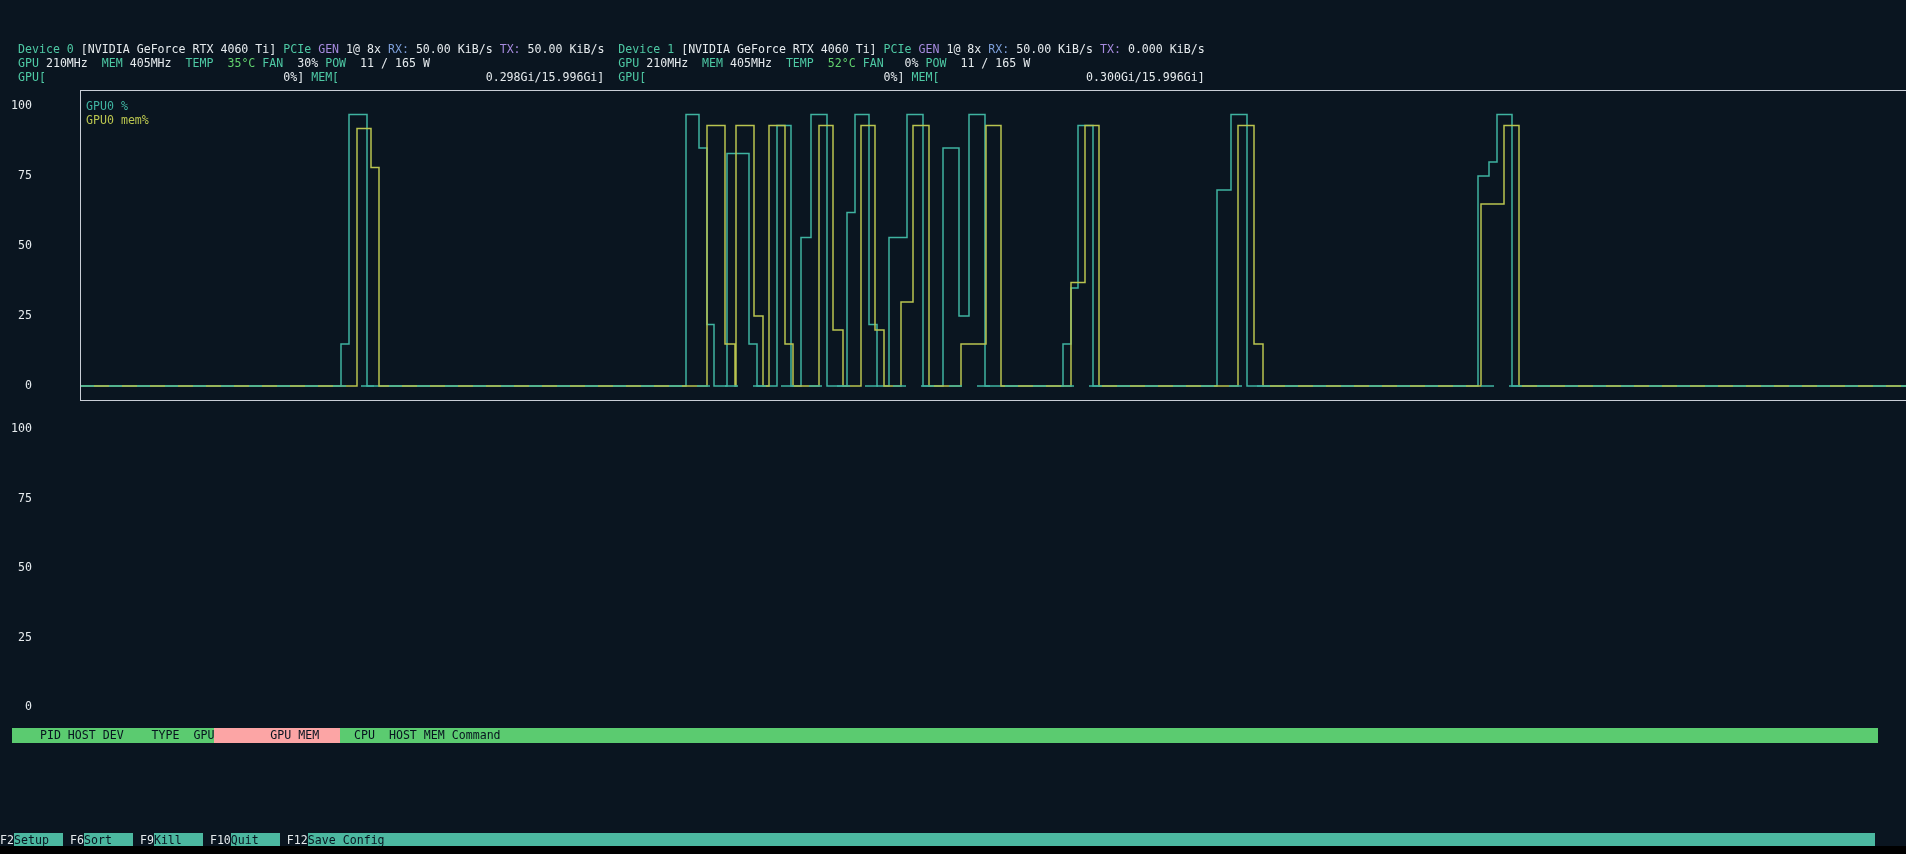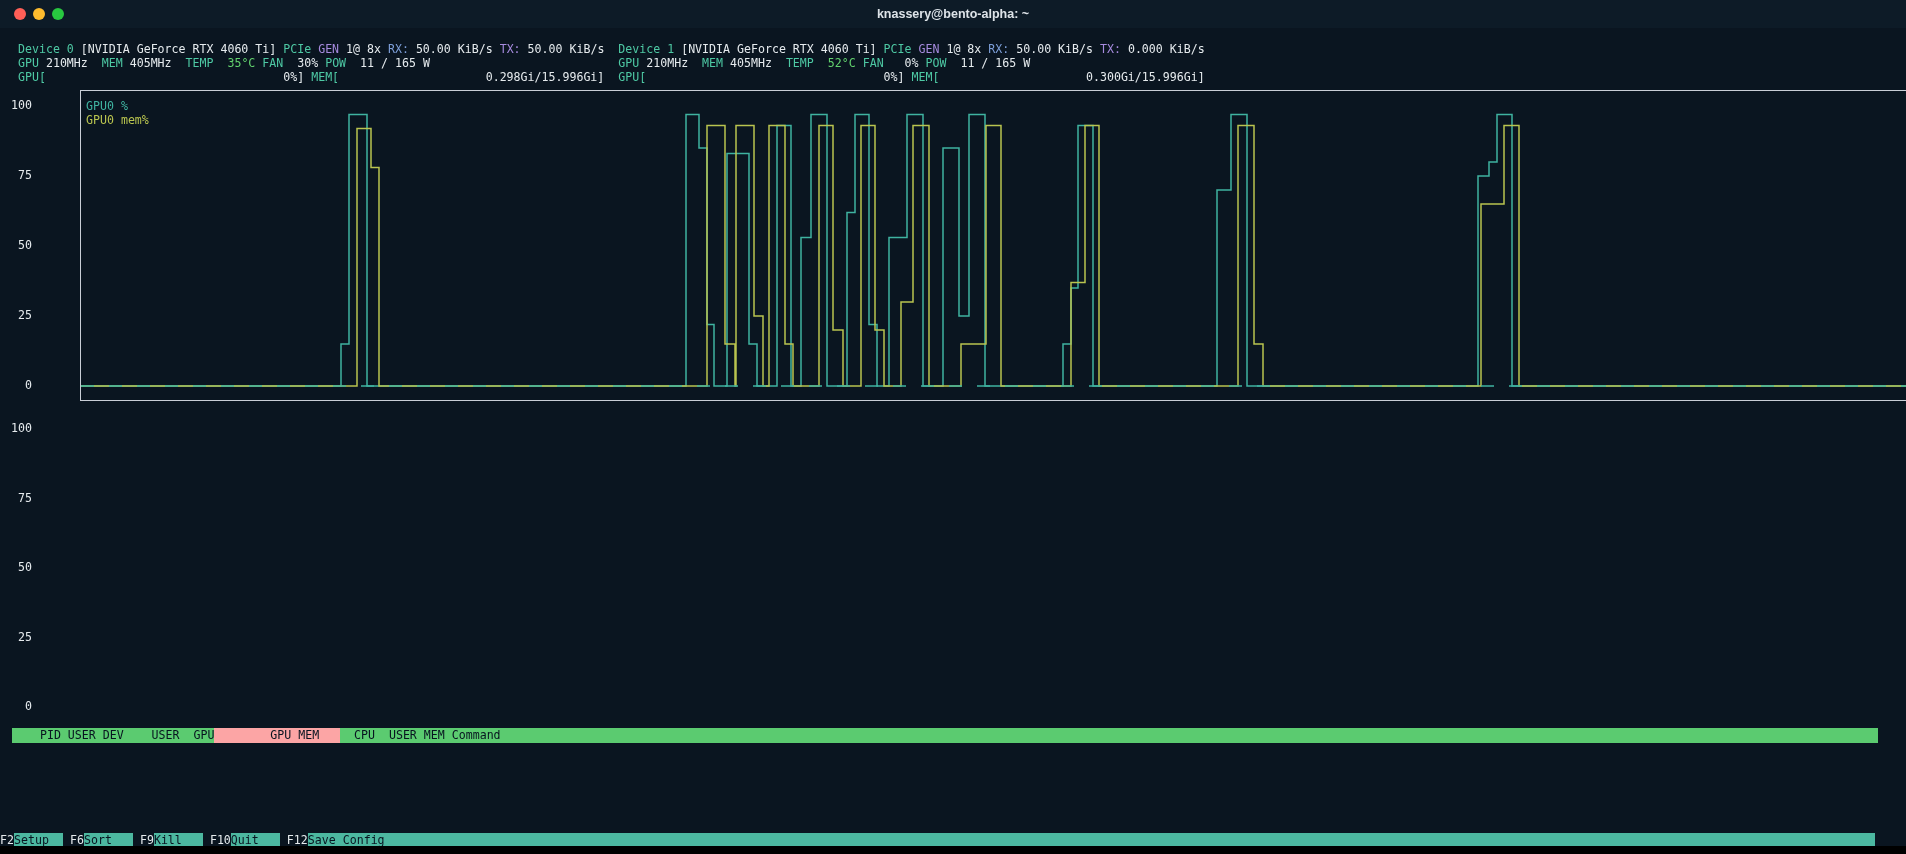--- a/index.html
+++ b/index.html
@@ -23,43 +23,35 @@
   .fkey{color:#e6ebee;}
   .flabel{min-width:49px;}
   .fgap{width:7px;}
   .fgrow{flex:1;}
   .blackstrip{position:absolute;left:0;top:846px;width:1906px;height:8px;background:#000;}
 </style>
 </head>
 <body>
 
 <div class="window">
-  <div class="titlebar">
-    <div class="lights">
-      <span class="light" id="light-red" style="background: rgb(255, 95, 87);"></span>
-      <span class="light" id="light-yellow" style="background: rgb(254, 188, 46);"></span>
-      <span class="light" id="light-green" style="background: rgb(40, 200, 64);"></span>
-    </div>
-    <div class="title">knassery@bento-alpha: ~</div>
-  </div>
 
   <pre class="hline" style="top:42px"><span style="color: rgb(78, 201, 164);">Device 0 </span><span style="color: rgb(230, 235, 238);">[NVIDIA GeForce RTX 4060 Ti] </span><span style="color: rgb(78, 201, 164);">PCIe </span><span style="color: rgb(167, 139, 223);">GEN </span><span style="color: rgb(230, 235, 238);">1@ 8x </span><span style="color: rgb(125, 159, 217);">RX: </span><span style="color: rgb(230, 235, 238);">50.00 KiB/s </span><span style="color: rgb(167, 139, 223);">TX: </span><span style="color: rgb(230, 235, 238);">50.00 KiB/s</span><span style="color: rgb(230, 235, 238);">  </span><span style="color: rgb(78, 201, 164);">Device 1 </span><span style="color: rgb(230, 235, 238);">[NVIDIA GeForce RTX 4060 Ti] </span><span style="color: rgb(78, 201, 164);">PCIe </span><span style="color: rgb(167, 139, 223);">GEN </span><span style="color: rgb(230, 235, 238);">1@ 8x </span><span style="color: rgb(125, 159, 217);">RX: </span><span style="color: rgb(230, 235, 238);">50.00 KiB/s </span><span style="color: rgb(167, 139, 223);">TX: </span><span style="color: rgb(230, 235, 238);">0.000 KiB/s</span></pre>
   <pre class="hline" style="top:56px"><span style="color: rgb(78, 201, 164);">GPU </span><span style="color: rgb(230, 235, 238);">210MHz  </span><span style="color: rgb(78, 201, 164);">MEM </span><span style="color: rgb(230, 235, 238);">405MHz  </span><span style="color: rgb(78, 201, 164);">TEMP  </span><span style="color: rgb(99, 211, 110);">35°C </span><span style="color: rgb(78, 201, 164);">FAN  </span><span style="color: rgb(230, 235, 238);">30% </span><span style="color: rgb(78, 201, 164);">POW  </span><span style="color: rgb(230, 235, 238);">11 / 165 W</span><span style="color: rgb(230, 235, 238);">                           </span><span style="color: rgb(78, 201, 164);">GPU </span><span style="color: rgb(230, 235, 238);">210MHz  </span><span style="color: rgb(78, 201, 164);">MEM </span><span style="color: rgb(230, 235, 238);">405MHz  </span><span style="color: rgb(78, 201, 164);">TEMP  </span><span style="color: rgb(99, 211, 110);">52°C </span><span style="color: rgb(78, 201, 164);">FAN  </span><span style="color: rgb(230, 235, 238);"> 0% </span><span style="color: rgb(78, 201, 164);">POW  </span><span style="color: rgb(230, 235, 238);">11 / 165 W</span></pre>
   <pre class="hline" style="top:70px"><span style="color: rgb(78, 201, 164);">GPU[</span><span style="color: rgb(230, 235, 238);">                                  0%</span><span style="color: rgb(230, 235, 238);">] </span><span style="color: rgb(78, 201, 164);">MEM[</span><span style="color: rgb(230, 235, 238);">                     0.298Gi/15.996Gi</span><span style="color: rgb(230, 235, 238);">]</span><span style="color: rgb(230, 235, 238);">  </span><span style="color: rgb(78, 201, 164);">GPU[</span><span style="color: rgb(230, 235, 238);">                                  0%</span><span style="color: rgb(230, 235, 238);">] </span><span style="color: rgb(78, 201, 164);">MEM[</span><span style="color: rgb(230, 235, 238);">                     0.300Gi/15.996Gi</span><span style="color: rgb(230, 235, 238);">]</span></pre>
 
   <div class="chart" id="chart-0" style="left:36px;top:90px;width:1842px;height:309px">
       <svg width="1842" height="309" viewBox="0 0 1842 309">
         <path d="M0 295.0H0V295.0H260V253.0H268V23.4H286V295.0H605V23.4H618V57.0H626V233.4H633V295.0H646V62.6H668V253.0H676V295.0H696V34.6H710V295.0H720V146.6H730V23.4H746V295.0H766V121.4H774V23.4H788V233.4H796V295.0H808V146.6H826V23.4H842V295.0H862V57.0H878V225.0H888V23.4H904V295.0H982V253.0H990V197.0H997V34.6H1012V295.0H1136V99.0H1150V23.4H1166V295.0H1397V85.0H1408V71.0H1416V23.4H1431V295.0H1842" fill="none" stroke="#3fb3a0" stroke-width="1.5"></path>
         <path d="M0 295.0H0V295.0H276V37.4H290V76.6H298V295.0H626V34.6H644V253.0H654V295.0H655V34.6H673V225.0H682V295.0H688V34.6H704V253.0H712V295.0H738V34.6H752V239.0H762V295.0H780V34.6H794V239.0H803V295.0H820V211.0H832V34.6H848V295.0H880V253.0H905V34.6H920V295.0H990V191.4H1004V34.6H1018V295.0H1157V34.6H1173V253.0H1182V295.0H1400V113.0H1423V34.6H1438V295.0H1842" fill="none" stroke="#b9c44f" stroke-width="1.5"></path>
         <line x1="0" y1="295" x2="1842" y2="295" stroke="#3fb3a0" stroke-width="1.5" stroke-dasharray="13 15"></line>
       </svg>
       <div class="legend"><div style="color: rgb(63, 179, 160);">GPU0 %</div><div style="color: rgb(185, 196, 79);">GPU0 mem%</div></div>
     </div>
 
-  <div class="theader" id="theader" style="background: rgb(91, 203, 112);"><span style="color: rgb(8, 20, 32);">    PID USER DEV    USER  GPU</span><span style="color: rgb(8, 20, 32); background: #fca5a5;">        GPU MEM   </span><span style="color: rgb(8, 20, 32);">  CPU  USER MEM Command</span></div>
+  <div class="theader" id="theader" style="background: rgb(91, 203, 112);"><span style="color: rgb(8, 20, 32);">    PID HOST DEV    TYPE  GPU</span><span style="color: rgb(8, 20, 32); background: #fca5a5;">        GPU MEM   </span><span style="color: rgb(8, 20, 32);">  CPU  HOST MEM Command</span></div>
 
   <div class="fbar" id="fbar"><span class="fkey">F2</span><span class="flabel" style="background: rgb(76, 184, 160); color: rgb(8, 20, 32);">Setup</span><span class="fgap"></span><span class="fkey">F6</span><span class="flabel" style="background: rgb(76, 184, 160); color: rgb(8, 20, 32);">Sort</span><span class="fgap"></span><span class="fkey">F9</span><span class="flabel" style="background: rgb(76, 184, 160); color: rgb(8, 20, 32);">Kill</span><span class="fgap"></span><span class="fkey">F10</span><span class="flabel" style="background: rgb(76, 184, 160); color: rgb(8, 20, 32);">Quit</span><span class="fgap"></span><span class="fkey">F12</span><span class="flabel fgrow" style="background: rgb(76, 184, 160); color: rgb(8, 20, 32);">Save Config</span></div>
 
   <div class="blackstrip"></div>
 <div class="ylabel" style="left: 0px; top: 98px;">100</div>
     <div class="ylabel" style="left: 0px; top: 168px;">75</div>
     <div class="ylabel" style="left: 0px; top: 238px;">50</div>
     <div class="ylabel" style="left: 0px; top: 308px;">25</div>
     <div class="ylabel" style="left: 0px; top: 378px;">0</div>
     <div class="ylabel" style="left: 0px; top: 421px;">100</div>

